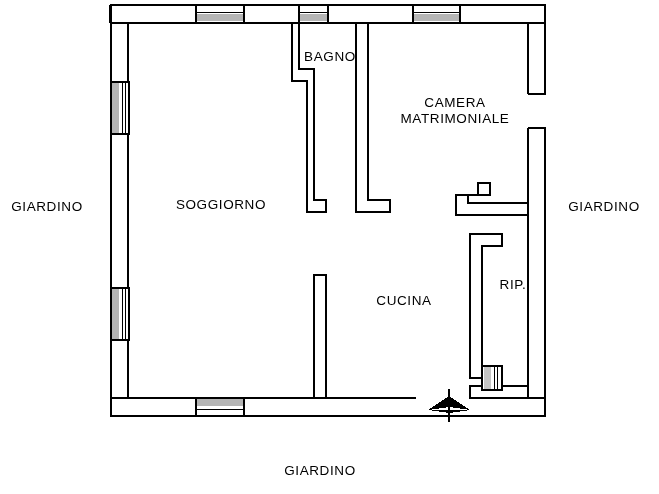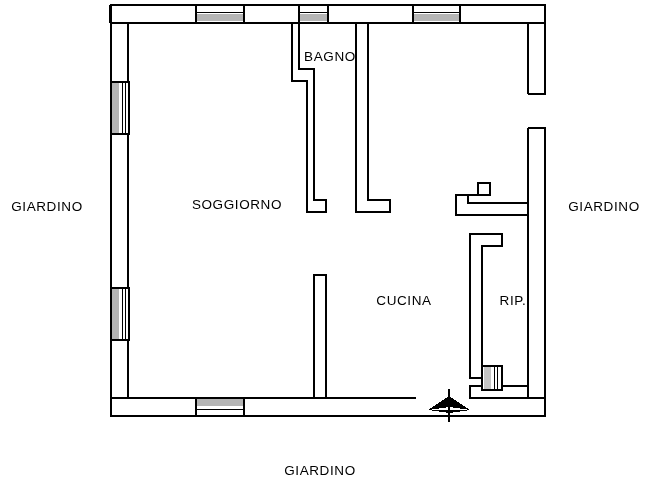--- a/index.html
+++ b/index.html
@@ -148,28 +148,32 @@
     </g>
 
     <g>
       <line x1="449" y1="389" x2="449" y2="422" stroke="#000000" stroke-width="1.6"></line>
       <polygon points="428,410 449,396 470,410 449,407" fill="#000000"></polygon>
       <polygon points="428,410 470,410 449,413" fill="#000000"></polygon>
     </g>
 
   </svg>
 
-  <div class="plan-label" style="left:221px; top:204px;margin-left:16px;">SOGGIORNO</div>
+  <div class="plan-label" style="left:221px; top:204px;">SOGGIORNO</div>
 
   <div class="plan-label" style="left:330px; top:56px;">BAGNO</div>
 
+  <div class="plan-label two-line" style="left:455px; top:111px;">
+    <div>CAMERA</div>
+    <div>MATRIMONIALE</div>
+  </div>
 
   <div class="plan-label" style="left:404px; top:300px;text-align:right;">CUCINA</div>
 
-  <div class="plan-label" style="left:513px; top:300px;">RIP.</div>
+  <div class="plan-label" style="left:513px; top:284px;">RIP.</div>
 
   <div class="plan-label" style="left:47px; top:206px;">GIARDINO</div>
 
   <div class="plan-label" style="left:604px; top:206px;">GIARDINO</div>
 
   <div class="plan-label" style="left:320px; top:470px;">GIARDINO</div>
 
 </div>
 
 </body></html>

